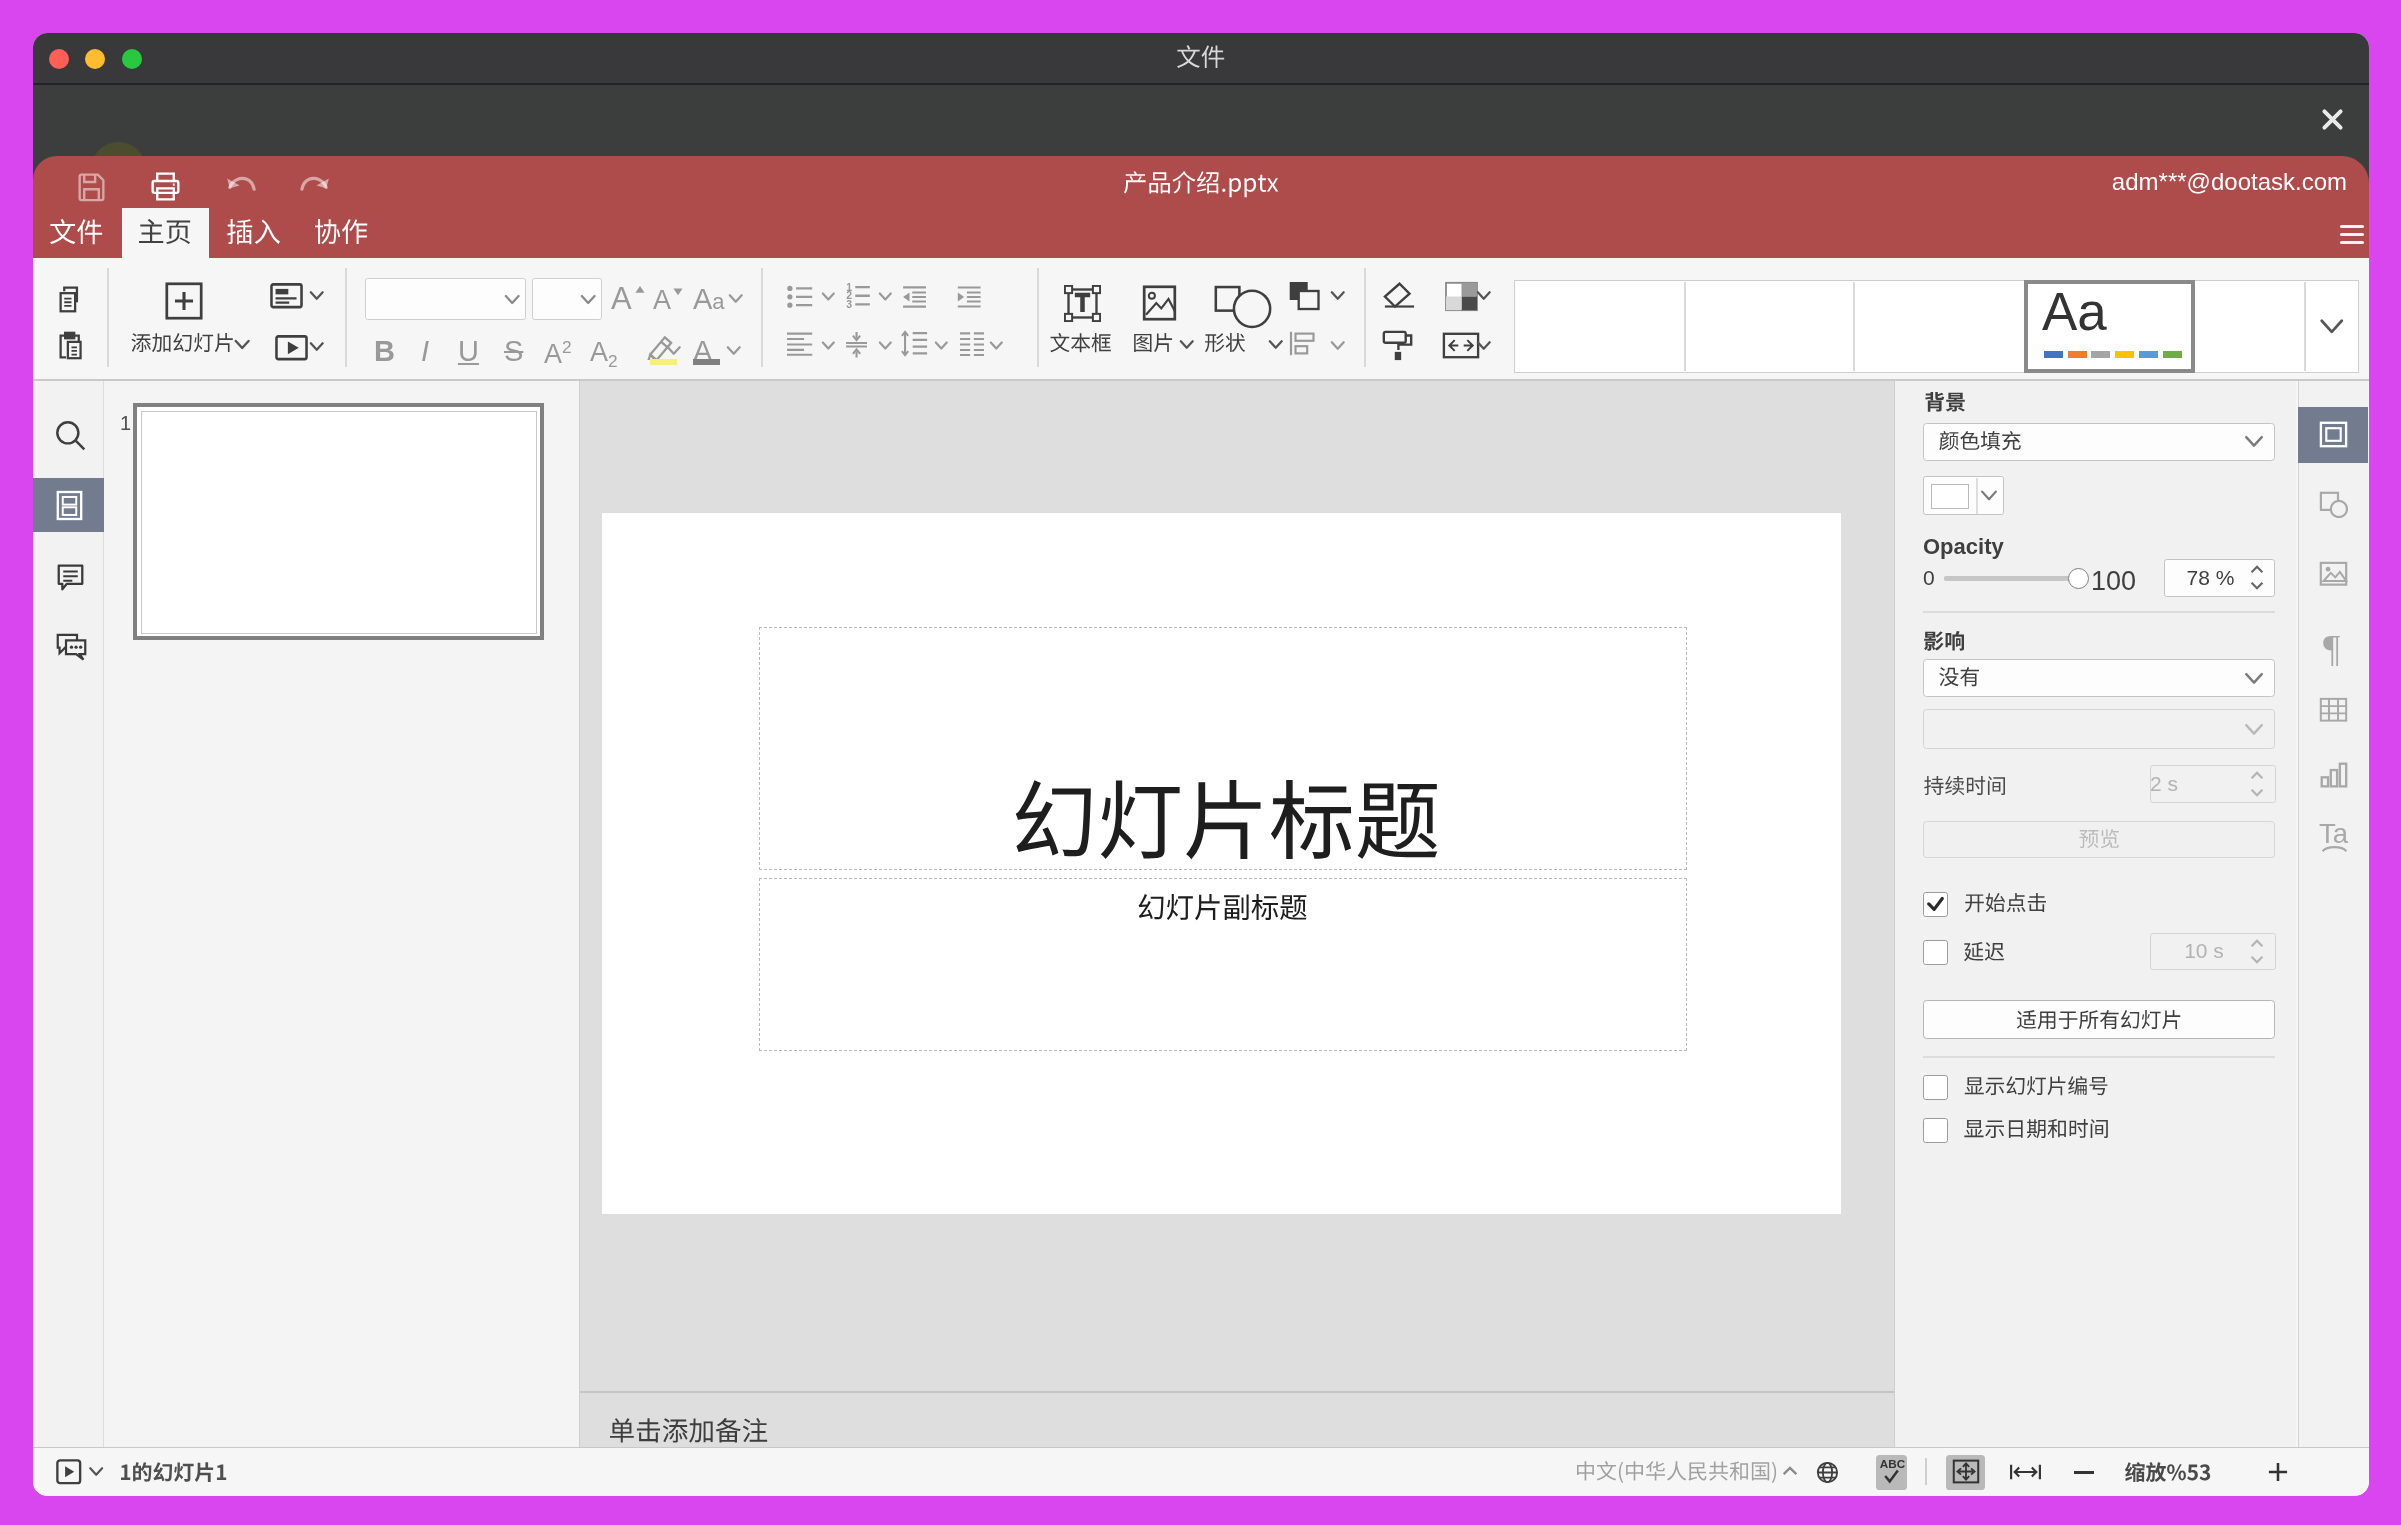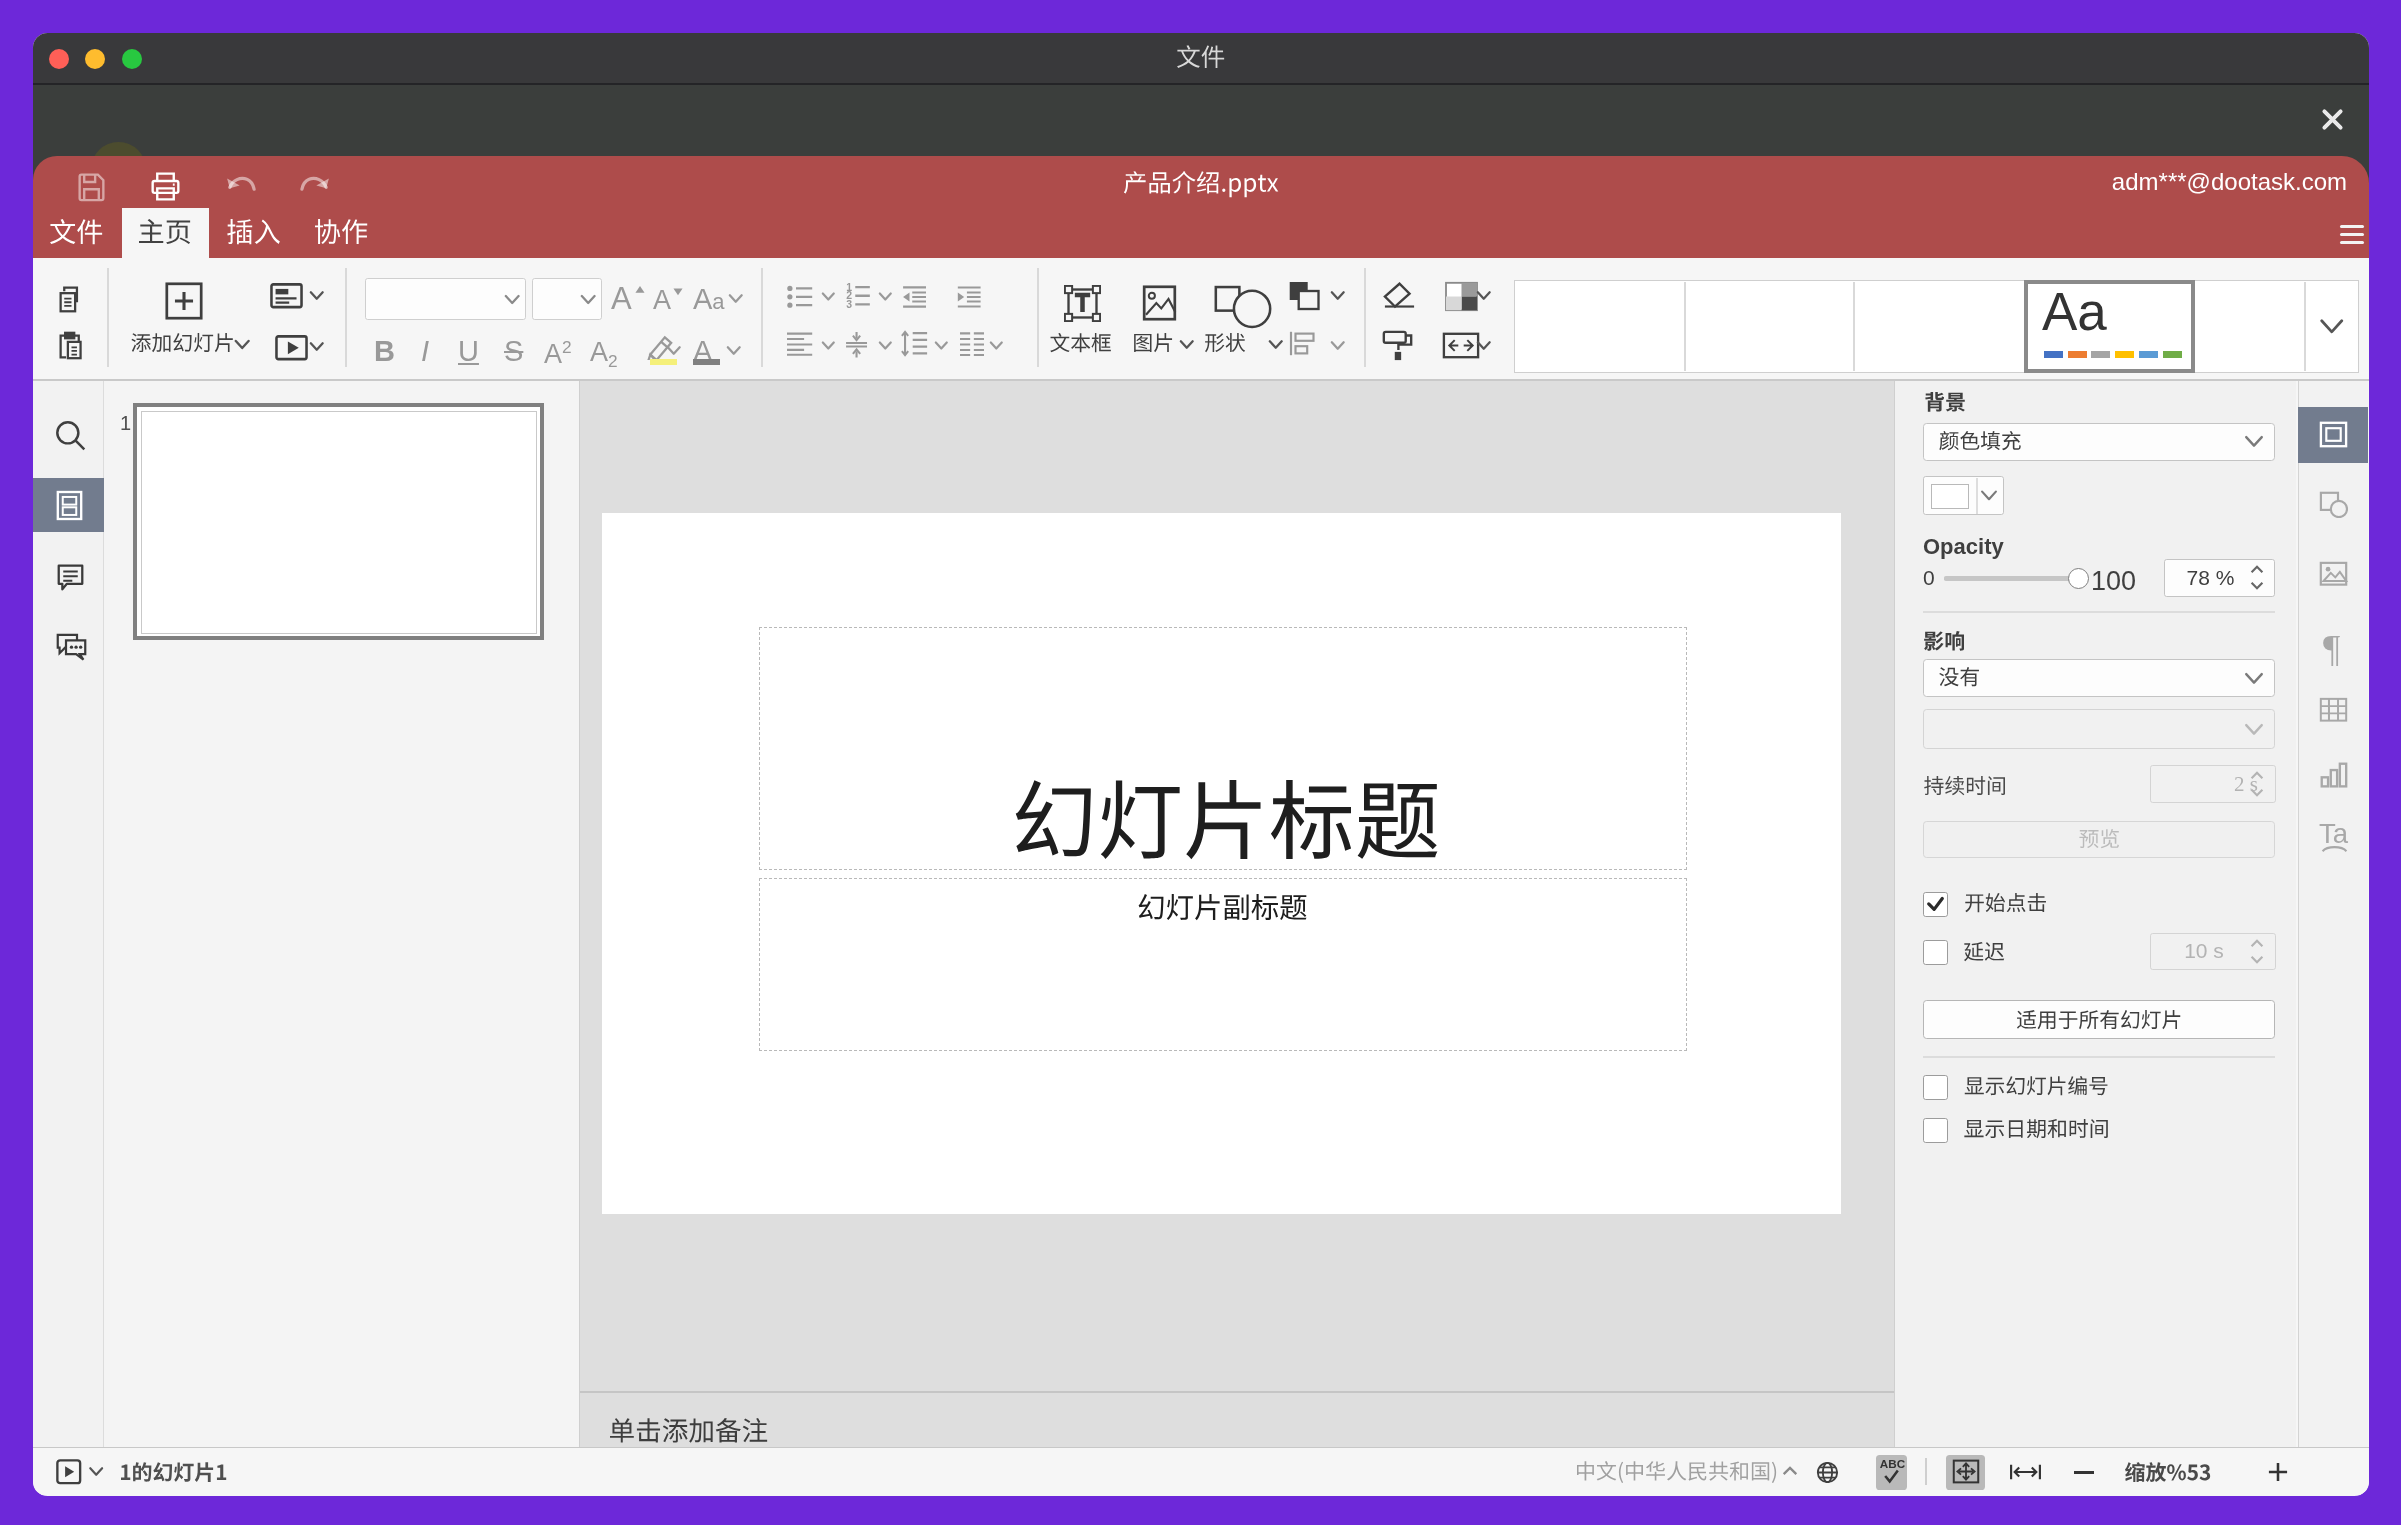--- a/index.html
+++ b/index.html
@@ -1,14 +1,14 @@
 <!DOCTYPE html>
 <html style="font-size:14.6px"><head><meta charset="utf-8"><title>文件</title><style>*{margin:0;padding:0;box-sizing:border-box}
 body{width:2401px;height:1526px;background:#000;font-family:'Liberation Sans',sans-serif;overflow:hidden}
-#pg{position:relative;width:2401px;height:1526px;overflow:hidden;background:#6d28d9}
+#pg{position:relative;width:2401px;height:1526px;overflow:hidden;background:#d946ef}
 #win{position:absolute;left:33px;top:33px;width:2336px;height:1463px;border-radius:14.6px;overflow:hidden;background:#f6f6f6}
 .ab{position:absolute}
 svg.tx{position:absolute}
 .dis{color:#999;font-family:'Liberation Sans',sans-serif}
 </style></head><body>
 <div id="pg">
     <div id="win">
       <div class="ab" style="left:0px;top:0px;width:2336px;height:51px;background:#39393b"></div>
 <div class="ab" style="left:0px;top:50px;width:2336px;height:1.8px;background:#242427"></div>
 <div class="ab" style="left:15.5px;top:15.5px;width:20px;height:20px;background:#ff5f57;border-radius:50%"></div>
@@ -394,21 +394,21 @@
         <path fill="#3f3f3f" d="M1.9 -17.8C3.3 -17 5.2 -15.8 6.1 -15.1L7.1 -16.5C6.1 -17.2 4.3 -18.3 2.9 -19ZM0.8 -11.5C2.2 -10.8 4.1 -9.7 5.1 -9L6 -10.5C5 -11.2 3.2 -12.2 1.7 -12.8ZM1.5 0.4 3 1.5C4.2 -0.6 5.8 -3.5 6.9 -6L5.6 -7C4.4 -4.4 2.7 -1.4 1.5 0.4ZM10.2 -18.5V-15.9C10.2 -14.1 9.8 -12.2 6.6 -10.8C7 -10.5 7.6 -9.8 7.8 -9.5C11.2 -11.1 11.9 -13.6 11.9 -15.8V-16.9H16.4V-13.5C16.4 -11.5 16.8 -10.9 18.5 -10.9C18.8 -10.9 20.2 -10.9 20.6 -10.9C21.1 -10.9 21.7 -10.9 22 -11C21.9 -11.4 21.9 -12.2 21.8 -12.7C21.5 -12.6 21 -12.5 20.6 -12.5C20.2 -12.5 18.9 -12.5 18.6 -12.5C18.2 -12.5 18.1 -12.8 18.1 -13.4V-18.5ZM18 -7.5C17.1 -5.8 15.8 -4.3 14.2 -3.2C12.7 -4.4 11.4 -5.8 10.6 -7.5ZM7.8 -9.2V-7.5H9.3L8.9 -7.4C9.8 -5.3 11.1 -3.6 12.8 -2.2C10.8 -1 8.5 -0.2 6.1 0.3C6.4 0.6 6.8 1.4 7 1.8C9.6 1.2 12.1 0.3 14.2 -1.1C16.1 0.3 18.4 1.3 21.1 1.8C21.3 1.4 21.8 0.6 22.2 0.3C19.8 -0.2 17.5 -1 15.7 -2.1C17.8 -3.8 19.4 -6 20.4 -8.7L19.3 -9.2L19 -9.2Z M32 -19.3C31.7 -18.3 31.4 -17.3 31 -16.3H24.4V-14.7H30.3C28.8 -11.7 26.7 -8.9 23.9 -7C24.2 -6.7 24.8 -6 25 -5.7C26.5 -6.7 27.8 -7.9 28.9 -9.3V1.8H30.6V-2.7H40.2V-0.3C40.2 0 40.1 0.1 39.7 0.1C39.3 0.2 37.9 0.2 36.3 0.1C36.6 0.6 36.8 1.3 36.9 1.8C38.9 1.8 40.2 1.8 40.9 1.5C41.7 1.2 41.9 0.7 41.9 -0.3V-12.1H30.7C31.3 -12.9 31.7 -13.8 32.1 -14.7H44.6V-16.3H32.8C33.2 -17.2 33.5 -18.1 33.7 -18.9ZM30.6 -6.6H40.2V-4.2H30.6ZM30.6 -8.1V-10.5H40.2V-8.1Z"></path>
       </svg>
 <div class="ab" style="left:1890px;top:676px;width:352px;height:40px;background:#f1f1f1;border:1.8px solid #d4d4d4;border-radius:3.6px"></div>
 <svg class="ab" style="left:2210px;top:690px" width="22" height="12.8" viewBox="0 0 24 14">
         <path d="M3.5 2.325L12 11.675L20.5 2.325" fill="none" stroke="#b9b9b9" stroke-width="2.6" stroke-linecap="round" stroke-linejoin="round"></path>
       </svg>
 <svg class="tx" style="left:1891px;top:743px" width="83" height="21" viewBox="0.64 -19.32 91.35 23.21">
         <path fill="#4a4a4a" d="M10.3 -4.7C11.3 -3.4 12.4 -1.7 12.8 -0.6L14.3 -1.5C13.8 -2.6 12.6 -4.3 11.6 -5.5ZM14.4 -19.2V-16.3H9.5V-14.8H14.4V-11.8H8.3V-10.3H17.4V-7.7H8.6V-6.1H17.4V-0.3C17.4 0 17.3 0.2 17 0.2C16.7 0.2 15.4 0.2 14.1 0.1C14.4 0.6 14.6 1.3 14.7 1.8C16.4 1.8 17.5 1.8 18.2 1.5C18.9 1.3 19.1 0.8 19.1 -0.3V-6.1H21.9V-7.7H19.1V-10.3H22.1V-11.8H16.1V-14.8H21V-16.3H16.1V-19.2ZM3.9 -19.3V-14.7H1V-13.1H3.9V-8.1C2.7 -7.7 1.5 -7.4 0.6 -7.1L1.1 -5.4L3.9 -6.3V-0.3C3.9 0.1 3.8 0.2 3.5 0.2C3.3 0.2 2.4 0.2 1.4 0.2C1.6 0.6 1.8 1.4 1.9 1.8C3.3 1.8 4.2 1.7 4.8 1.4C5.3 1.2 5.5 0.7 5.5 -0.2V-6.9L8.1 -7.7L7.8 -9.3L5.5 -8.6V-13.1H8V-14.7H5.5V-19.3Z M33.9 -10.4C34.9 -9.8 36.1 -8.9 36.7 -8.3L37.6 -9.2C37 -9.9 35.7 -10.7 34.7 -11.2ZM32.2 -8.3C33.3 -7.7 34.6 -6.7 35.2 -6.1L36 -7.1C35.4 -7.7 34.1 -8.6 33.1 -9.2ZM38.8 -2.4C40.7 -1.2 42.8 0.7 43.9 1.9L45 0.8C43.9 -0.4 41.7 -2.2 39.9 -3.4ZM24 -1.3 24.4 0.3C26.3 -0.5 28.9 -1.4 31.3 -2.4L31 -3.8C28.4 -2.9 25.8 -1.9 24 -1.3ZM32.2 -13.6V-12.1H42.6C42.3 -11.2 41.9 -10.1 41.6 -9.4L42.9 -9.1C43.5 -10.2 44.1 -11.9 44.6 -13.4L43.4 -13.7L43.2 -13.6H38.9V-15.7H43.4V-17.2H38.9V-19.3H37.2V-17.2H33.1V-15.7H37.2V-13.6ZM37.9 -11.2V-8.5C37.9 -7.7 37.9 -6.7 37.6 -5.8H31.7V-4.3H37.1C36.2 -2.5 34.6 -0.8 31.3 0.6C31.6 0.9 32.1 1.5 32.3 1.9C36.2 0.2 38.1 -2 38.9 -4.3H44.6V-5.8H39.3C39.5 -6.7 39.5 -7.6 39.5 -8.5V-11.2ZM24.4 -9.7C24.7 -9.9 25.3 -10 27.9 -10.4C27 -8.9 26.1 -7.7 25.7 -7.2C25 -6.3 24.5 -5.8 24.1 -5.7C24.2 -5.3 24.5 -4.5 24.6 -4.2C25 -4.5 25.8 -4.8 31.1 -6.2C31.1 -6.6 31.1 -7.2 31.1 -7.7L27 -6.7C28.7 -8.7 30.2 -11.2 31.6 -13.7L30.2 -14.4C29.8 -13.6 29.3 -12.7 28.8 -11.9L26.1 -11.6C27.5 -13.6 28.8 -16.1 29.8 -18.6L28.3 -19.3C27.4 -16.5 25.7 -13.5 25.2 -12.7C24.7 -11.9 24.3 -11.4 23.9 -11.3C24.1 -10.8 24.3 -10.1 24.4 -9.7Z M56.9 -10.4C58.1 -8.6 59.7 -6.2 60.4 -4.8L61.9 -5.7C61.2 -7.1 59.6 -9.4 58.3 -11.2ZM53.5 -9.2V-4H49.5V-9.2ZM53.5 -10.8H49.5V-15.8H53.5ZM47.9 -17.4V-0.6H49.5V-2.4H55.1V-17.4ZM63.6 -19.2V-14.7H56.1V-13H63.6V-0.8C63.6 -0.3 63.4 -0.1 62.9 -0.1C62.4 -0.1 60.7 -0.1 58.9 -0.2C59.2 0.3 59.5 1.1 59.6 1.6C61.9 1.6 63.3 1.6 64.2 1.3C65 1 65.3 0.5 65.3 -0.8V-13H68.1V-14.7H65.3V-19.2Z M71.1 -14.1V1.8H72.9V-14.1ZM71.4 -18.2C72.5 -17.2 73.7 -15.7 74.2 -14.8L75.6 -15.7C75.1 -16.7 73.9 -18.1 72.8 -19ZM77.7 -6.8H83.2V-3.7H77.7ZM77.7 -11.3H83.2V-8.2H77.7ZM76.2 -12.7V-2.3H84.9V-12.7ZM77.1 -18V-16.4H88.2V-0.3C88.2 0 88.1 0.1 87.8 0.2C87.5 0.2 86.6 0.2 85.6 0.1C85.9 0.6 86.1 1.3 86.2 1.7C87.6 1.7 88.6 1.7 89.2 1.4C89.8 1.1 90 0.7 90 -0.3V-18Z"></path>
       </svg>
 <div class="ab" style="left:2117px;top:732px;width:126px;height:38px;background:#f1f1f1;border:1.8px solid #d4d4d4;border-radius:2.7px"></div>
-<div class="ab" style="left:2117px;top:739px;width:108px;text-align:right;font-size:21px;color:#b3b3b3;font-family:Liberation Serif, serif">2 s</div>
+<div class="ab" style="left:2117px;top:739px;width:108px;text-align:left;font-size:21px;color:#b3b3b3;font-family:Liberation Sans, sans-serif">2 s</div>
 <svg class="ab" style="left:2215px;top:737px" width="18" height="11" viewBox="0 0 20 12">
         <path d="M4 9L10 3L16 9" fill="none" stroke="#b3b3b3" stroke-width="2.4"></path>
       </svg>
 <svg class="ab" style="left:2215px;top:754px" width="18" height="11" viewBox="0 0 20 12">
         <path d="M4 3L10 9L16 3" fill="none" stroke="#b3b3b3" stroke-width="2.4"></path>
       </svg>
 <div class="ab" style="left:1890px;top:788px;width:352px;height:37px;background:#f0f0f0;border:1.8px solid #d6d6d6;border-radius:3.6px"></div>
 <svg class="tx" style="left:2046px;top:796px" width="42" height="21" viewBox="0.87 -19.34 45.68 23.23">
         <path fill="#bbbbbb" d="M15.4 -11.4V-6.8C15.4 -4.4 14.9 -1.3 9.4 0.5C9.8 0.8 10.3 1.4 10.5 1.7C16.3 -0.4 17 -3.9 17 -6.8V-11.4ZM16.7 -2C18.1 -0.9 20 0.8 20.9 1.8L22.1 0.6C21.2 -0.4 19.3 -2 17.8 -3.1ZM2 -14C3.4 -13 5.2 -11.8 6.5 -10.8H0.9V-9.3H4.7V-0.2C4.7 0.1 4.6 0.1 4.2 0.2C3.9 0.2 2.9 0.2 1.7 0.1C1.9 0.6 2.1 1.3 2.2 1.8C3.8 1.8 4.8 1.8 5.5 1.5C6.1 1.2 6.3 0.7 6.3 -0.2V-9.3H8.8C8.4 -8 7.9 -6.8 7.5 -5.9L8.8 -5.5C9.4 -6.8 10.1 -8.8 10.7 -10.6L9.7 -10.9L9.4 -10.8H7.8L8.3 -11.4C7.8 -11.8 7 -12.4 6.2 -12.9C7.6 -14.1 9.1 -15.9 10.1 -17.6L9 -18.3L8.7 -18.2H1.4V-16.7H7.5C6.8 -15.6 5.9 -14.5 5 -13.8L3 -15.1ZM11.5 -14.4V-3.5H13.1V-12.9H19.5V-3.5H21.1V-14.4H16.7L17.5 -16.7H22.1V-18.3H10.7V-16.7H15.6C15.4 -16 15.2 -15.2 15 -14.4Z M37.8 -14.4C39 -13.3 40.3 -11.7 40.9 -10.7L42.4 -11.4C41.8 -12.4 40.5 -13.9 39.3 -15ZM25.6 -18V-11.5H27.3V-18ZM30.5 -19.1V-10.8H32.1V-19.1ZM35.1 -4.2V-0.6C35.1 1.1 35.7 1.5 38 1.5C38.5 1.5 41.5 1.5 42 1.5C43.9 1.5 44.3 0.9 44.6 -1.7C44.1 -1.8 43.4 -2.1 43 -2.3C42.9 -0.3 42.8 0 41.9 0C41.2 0 38.6 0 38.1 0C37.1 0 36.9 -0 36.9 -0.6V-4.2ZM33.5 -7.5V-5.7C33.5 -3.9 32.9 -1.3 24.5 0.5C24.9 0.9 25.4 1.5 25.6 1.9C34.3 -0.2 35.3 -3.3 35.3 -5.7V-7.5ZM27.5 -10.1V-2.8H29.2V-8.6H40V-2.9H41.8V-10.1ZM36.5 -19.3C35.9 -16.8 34.8 -14.1 33.4 -12.4C33.8 -12.3 34.5 -11.8 34.8 -11.6C35.6 -12.6 36.3 -13.9 36.9 -15.4H44.5V-17H37.5C37.7 -17.6 38 -18.3 38.1 -19Z"></path>
       </svg>

